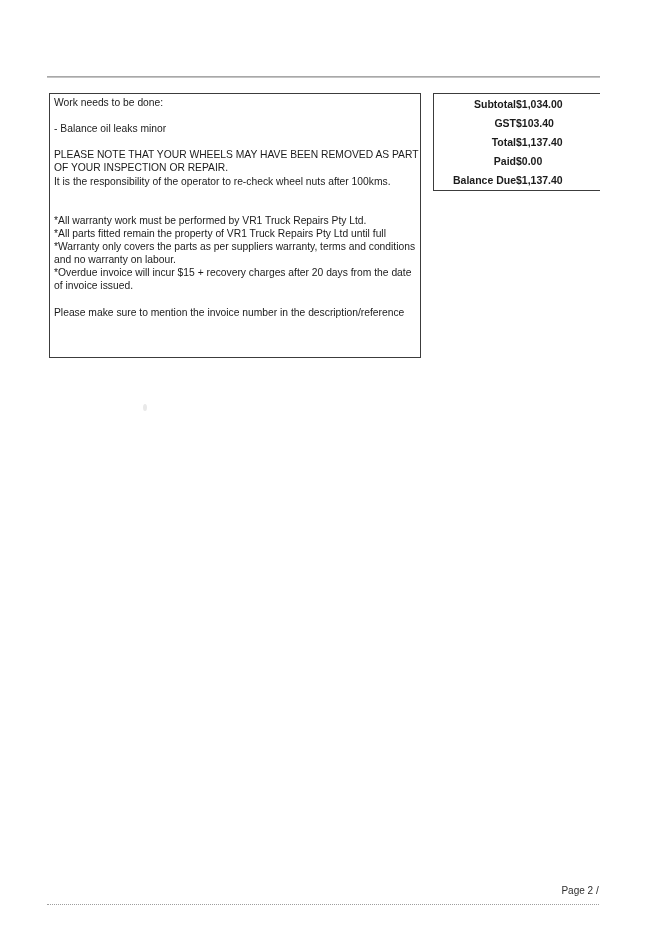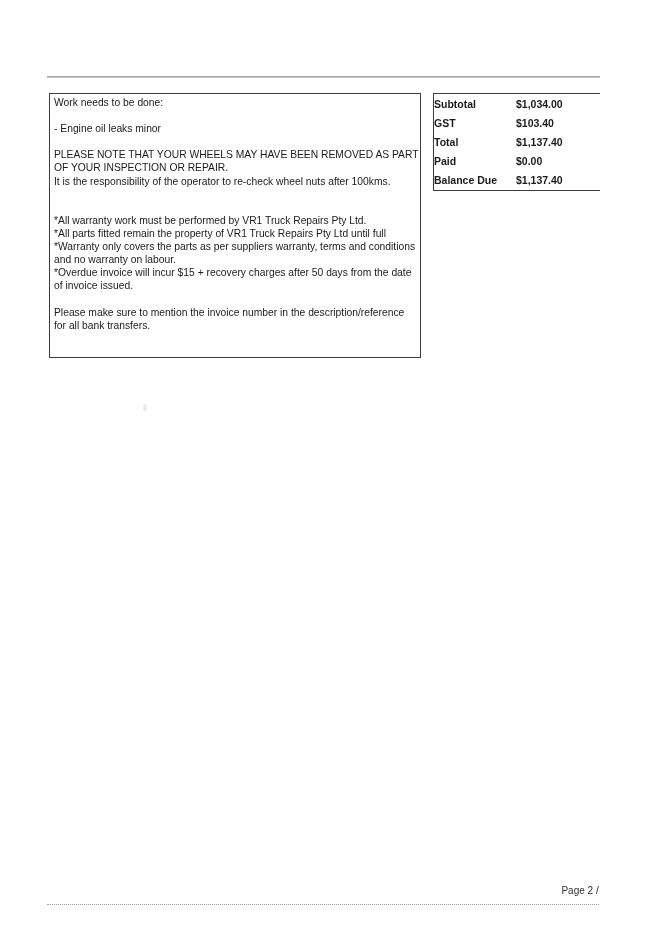--- a/index.html
+++ b/index.html
@@ -42,21 +42,21 @@
     flex-direction: column;
     font-weight: bold;
     font-size: 10.5px;
   }
   .totals-row {
     flex: 1;
     display: flex;
     align-items: center;
     padding-right: 6px;
   }
-  .totals-label { flex: 1; text-align: left; }
+  .totals-label { flex: 1; text-align: right; }
   .totals-value { width: 90px; text-align: left; }
   .artifact {
     position: absolute;
     left: 143px; top: 404px;
     width: 4px; height: 7px;
     background: #e9e9e9;
     border-radius: 50%;
   }
   .bottom-rule {
     position: absolute;
@@ -76,36 +76,35 @@
 </head>
 <body>
 
 <div class="page">
 
   <div class="top-rule"></div>
 
   <div class="work-box">
     <div class="note-line">Work needs to be done:</div>
     <div class="note-line"></div>
-    <div class="note-line">- Engine oil leaks minor</div>
+    <div class="note-line">- Balance oil leaks minor</div>
     <div class="note-line"></div>
     <div class="note-line">PLEASE NOTE THAT YOUR WHEELS MAY HAVE BEEN REMOVED AS PART</div>
     <div class="note-line">OF YOUR INSPECTION OR REPAIR.</div>
     <div class="note-line">It is the responsibility of the operator to re-check wheel nuts after 100kms.</div>
     <div class="note-line"></div>
     <div class="note-line"></div>
     <div class="note-line">*All warranty work must be performed by VR1 Truck Repairs Pty Ltd.</div>
     <div class="note-line">*All parts fitted remain the property of VR1 Truck Repairs Pty Ltd until full</div>
     <div class="note-line">*Warranty only covers the parts as per suppliers warranty, terms and conditions</div>
     <div class="note-line">and no warranty on labour.</div>
-    <div class="note-line">*Overdue invoice will incur $15 + recovery charges after 50 days from the date</div>
+    <div class="note-line">*Overdue invoice will incur $15 + recovery charges after 20 days from the date</div>
     <div class="note-line">of invoice issued.</div>
     <div class="note-line"></div>
     <div class="note-line">Please make sure to mention the invoice number in the description/reference</div>
-    <div class="note-line">for all bank transfers.</div>
   </div>
 
   <div class="totals-box">
     <div class="totals-row">
       <span class="totals-label">Subtotal</span>
       <span class="totals-value">$1,034.00</span>
     </div>
     <div class="totals-row">
       <span class="totals-label">GST</span>
       <span class="totals-value">$103.40</span>

